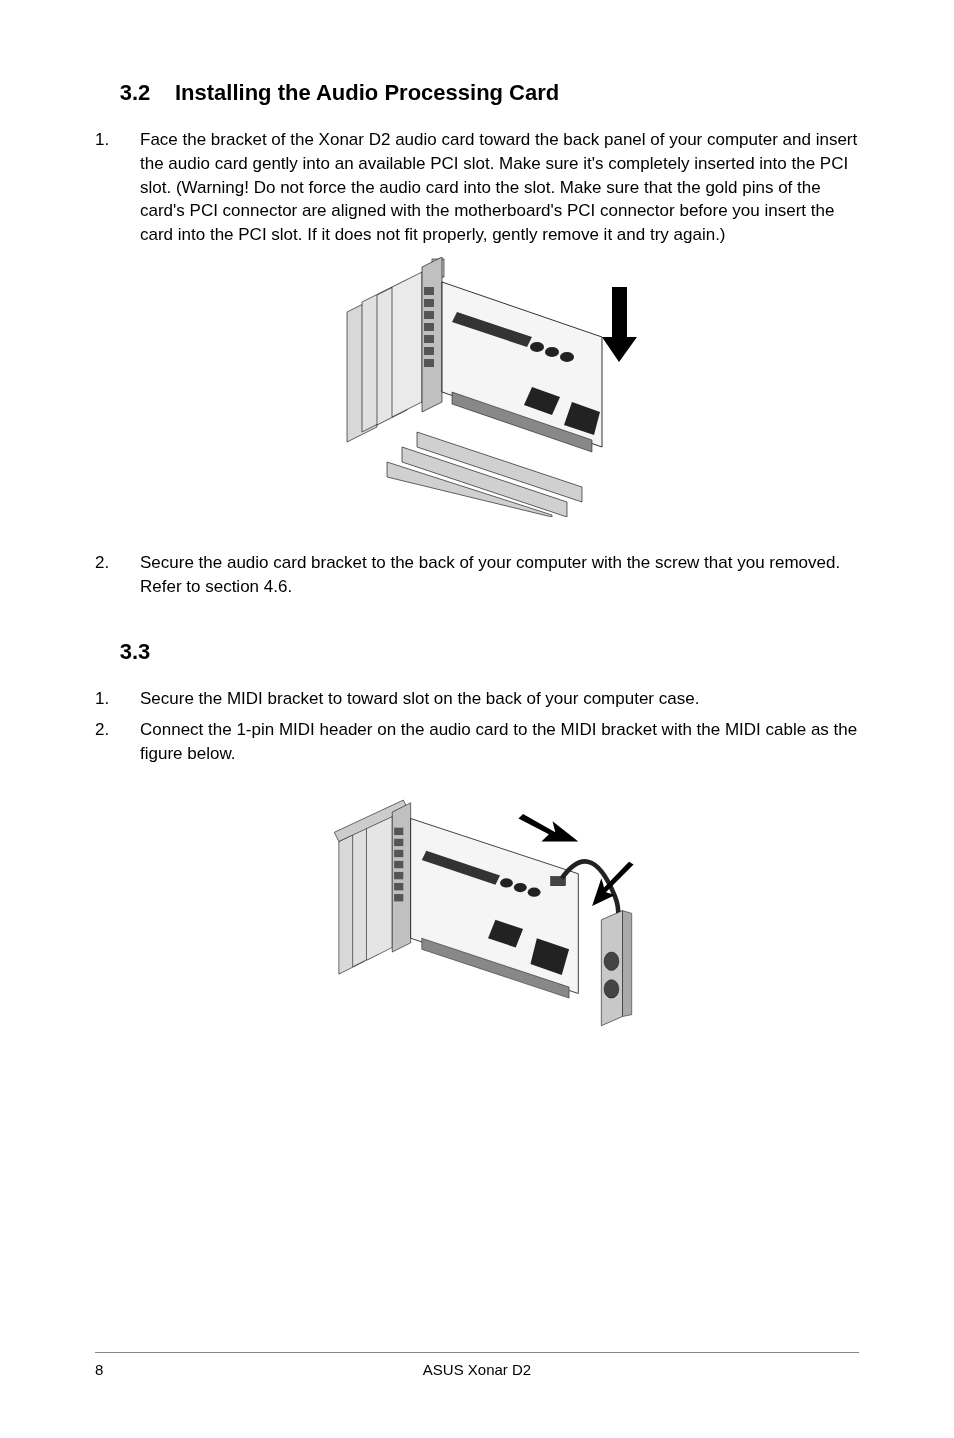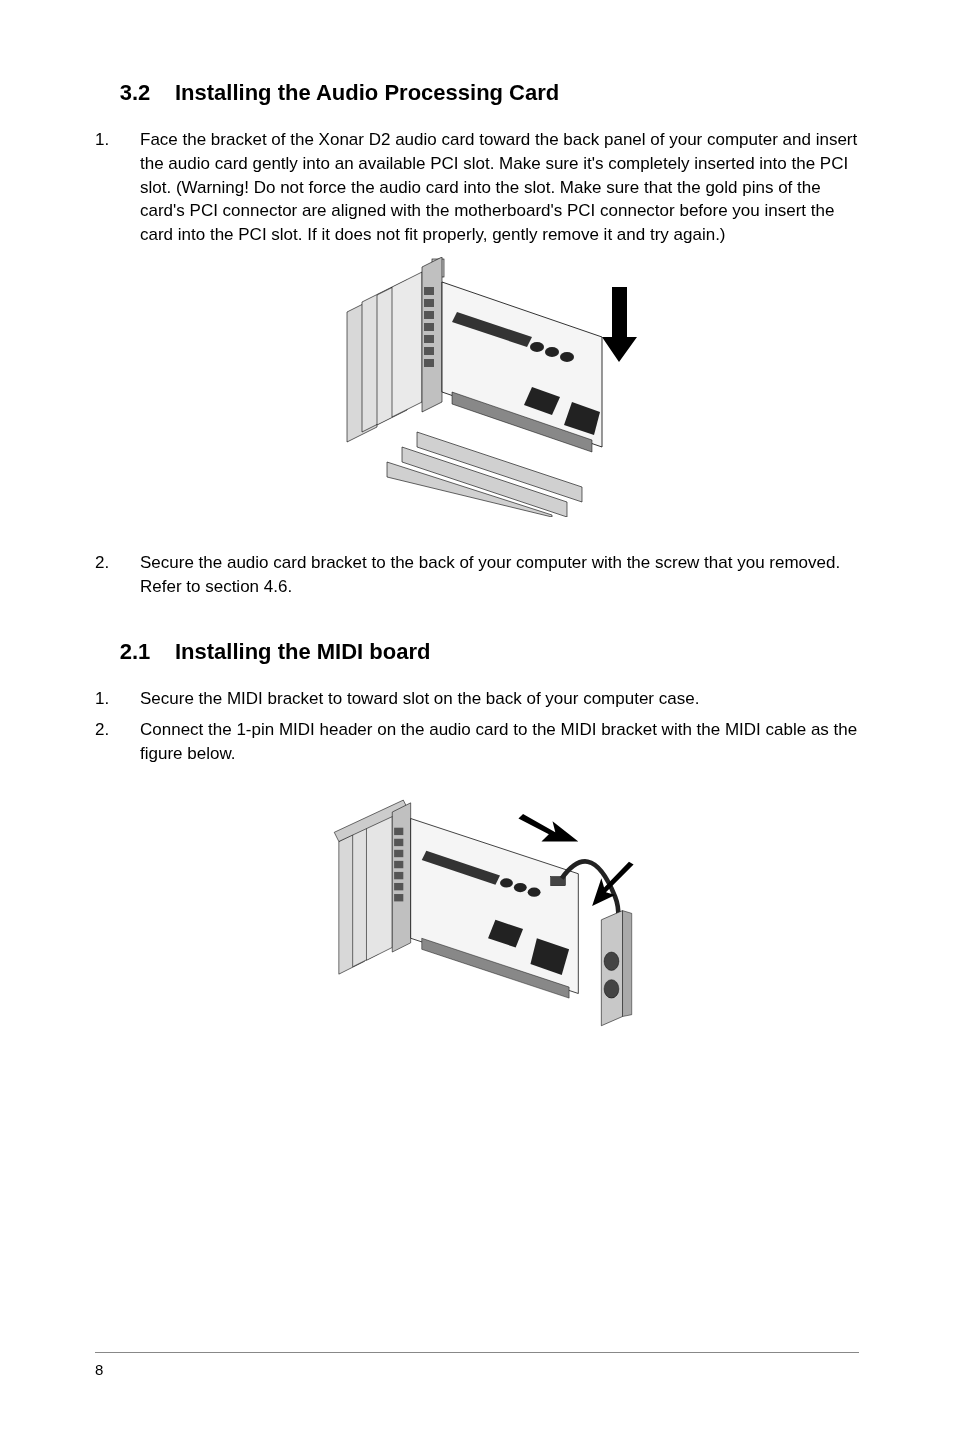--- a/index.html
+++ b/index.html
@@ -133,22 +133,21 @@
     <path d="M150 135 L290 183 L290 195 L150 147 Z" fill="#888" stroke="#000" stroke-width="0.5"></path>
   </svg>
 </div>
 
 <div class="list-item">
   <span class="list-num">2.</span>
   <span class="list-text">Secure the audio card bracket to the back of your computer with the screw that you removed. Refer to section 4.6.</span>
 </div>
 
 <div class="section-heading sec33">
-  <span class="section-num">2.1</span>
-  <span class="section-title">Installing the MIDI board</span>
+  <span class="section-num">3.3</span>
 </div>
 
 <div class="sec33-list">
 <div class="list-item">
   <span class="list-num">1.</span>
   <span class="list-text">Secure the MIDI bracket to toward slot on the back of your computer case.</span>
 </div>
 
 <div class="list-item">
   <span class="list-num">2.</span>
@@ -200,13 +199,14 @@
     <ellipse cx="336" cy="200" rx="8" ry="10" fill="#444" stroke="#000" stroke-width="0.5"></ellipse>
     <ellipse cx="336" cy="230" rx="8" ry="10" fill="#444" stroke="#000" stroke-width="0.5"></ellipse>
 
     <path d="M240 40 L275 60 L272 48 L300 70 L260 70 L268 62 L235 45 Z" fill="#000"></path>
     <path d="M360 95 L330 125 L340 128 L315 140 L325 110 L328 120 L355 92 Z" fill="#000"></path>
   </svg>
 </div>
 
 <div class="footer">
   <span class="footer-page">8</span>
+  <span class="footer-title">ASUS Xonar D2</span>
 </div>
 
 </body></html>

